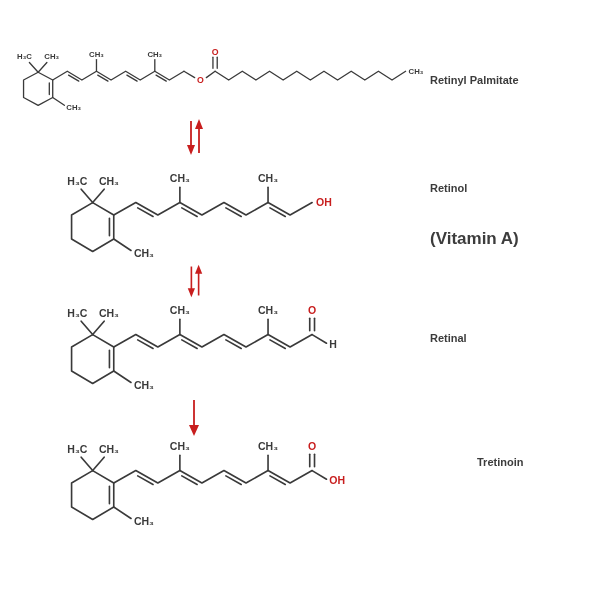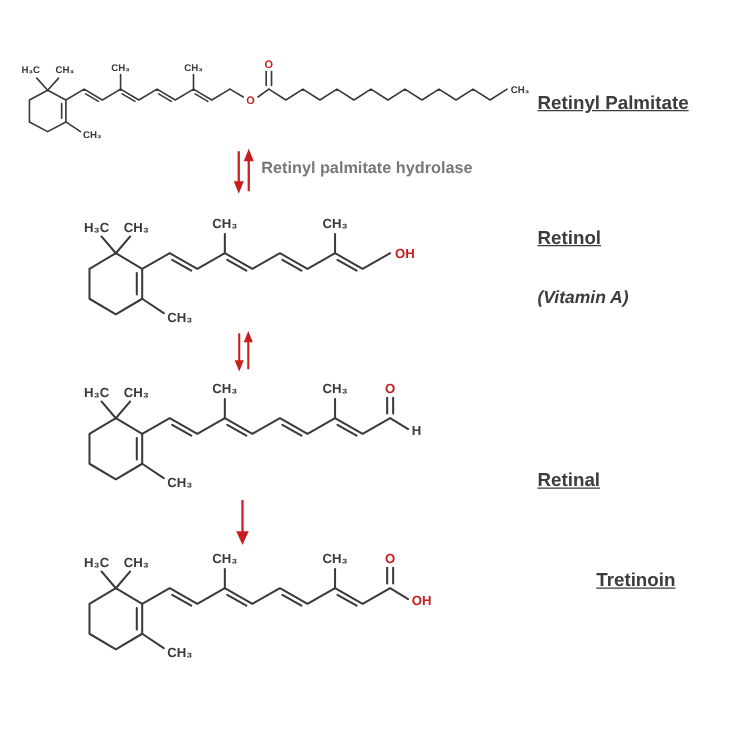--- a/index.html
+++ b/index.html
@@ -40,33 +40,31 @@
   .arrow-shape polygon { fill: var(--arrow, #c81e1e); stroke: none; }
   .enzyme-label {
     position: absolute;
     font-size: 13px;
     font-weight: bold;
     color: var(--enzyme_text, #787878);
     white-space: nowrap;
   }
   .compound-name {
     position: absolute;
-    font-size: 15px;
+    font-size: 11px;
     font-weight: bold;
     color: var(--name_text, #3c3c3c);
     white-space: nowrap;
-    text-decoration: underline;
   }
   .compound-sub {
     position: absolute;
-    font-size: 14px;
+    font-size: 17px;
     font-weight: bold;
     color: var(--name_text, #3c3c3c);
     white-space: nowrap;
-    font-style: italic;
   }
 </style>
 </head>
 <body>
 
 <div class="canvas">
 
   <svg class="structure" style="left:8px; top:46px;" width="420" height="70" viewBox="0 0 430 72">
     <g>
       <polygon class="bond bond-sm" points="30,27 45,35 45,53 30,61 15,53 15,35"></polygon>
@@ -96,21 +94,20 @@
     <text class="atom atom-red o-sm" x="212" y="9" text-anchor="middle">O</text>
     <text class="atom atom-sm" x="411" y="29" text-anchor="start">CH₃</text>
   </svg>
 
   <svg class="structure arrow-shape" style="left:183px; top:116px;" width="24" height="42" viewBox="0 0 24 42">
     <line x1="8" y1="5" x2="8" y2="31"></line>
     <polygon points="4,29 12,29 8,39"></polygon>
     <line x1="16" y1="37" x2="16" y2="11"></line>
     <polygon points="12,13 20,13 16,3"></polygon>
   </svg>
-  <div class="enzyme-label" style="left:209px; top:126px;">Retinyl palmitate hydrolase</div>
 
   <svg class="structure" style="left:50px; top:170px;" width="300" height="92" viewBox="0 0 312 96">
     <g>
       <polygon class="bond" points="44,34 66,47 66,72 44,85 22,72 22,47"></polygon>
       <line class="bond" x1="61.5" y1="50.5" x2="61.5" y2="68.5"></line>
       <line class="bond" x1="44" y1="34" x2="32" y2="20"></line>
       <line class="bond" x1="44" y1="34" x2="56" y2="20"></line>
       <line class="bond" x1="66" y1="72" x2="84" y2="84"></line>
       <polyline class="bond" points="66,47 89,34 112,47 135,34 158,47 181,34 204,47 227,34 250,47 273,34"></polyline>
       <line class="bond" x1="135" y1="34" x2="135" y2="18"></line>
@@ -192,17 +189,17 @@
     <text class="atom" x="87" y="91" text-anchor="start">CH₃</text>
     <text class="atom atom-red" x="273" y="13" text-anchor="middle">O</text>
     <text class="atom atom-red" x="291" y="48" text-anchor="start">OH</text>
   </svg>
 
   <div class="compound-name" style="left:430px; top:74px;">Retinyl Palmitate</div>
 
   <div class="compound-name" style="left:430px; top:182px;">Retinol</div>
   <div class="compound-sub" style="left:430px; top:229px;">(Vitamin A)</div>
 
-  <div class="compound-name" style="left:430px; top:332px;margin-top:44px;">Retinal</div>
+  <div class="compound-name" style="left:430px; top:332px;">Retinal</div>
 
   <div class="compound-name" style="left:430px; top:456px;margin-left:47px;">Tretinoin</div>
 
 </div>
 
 </body></html>

